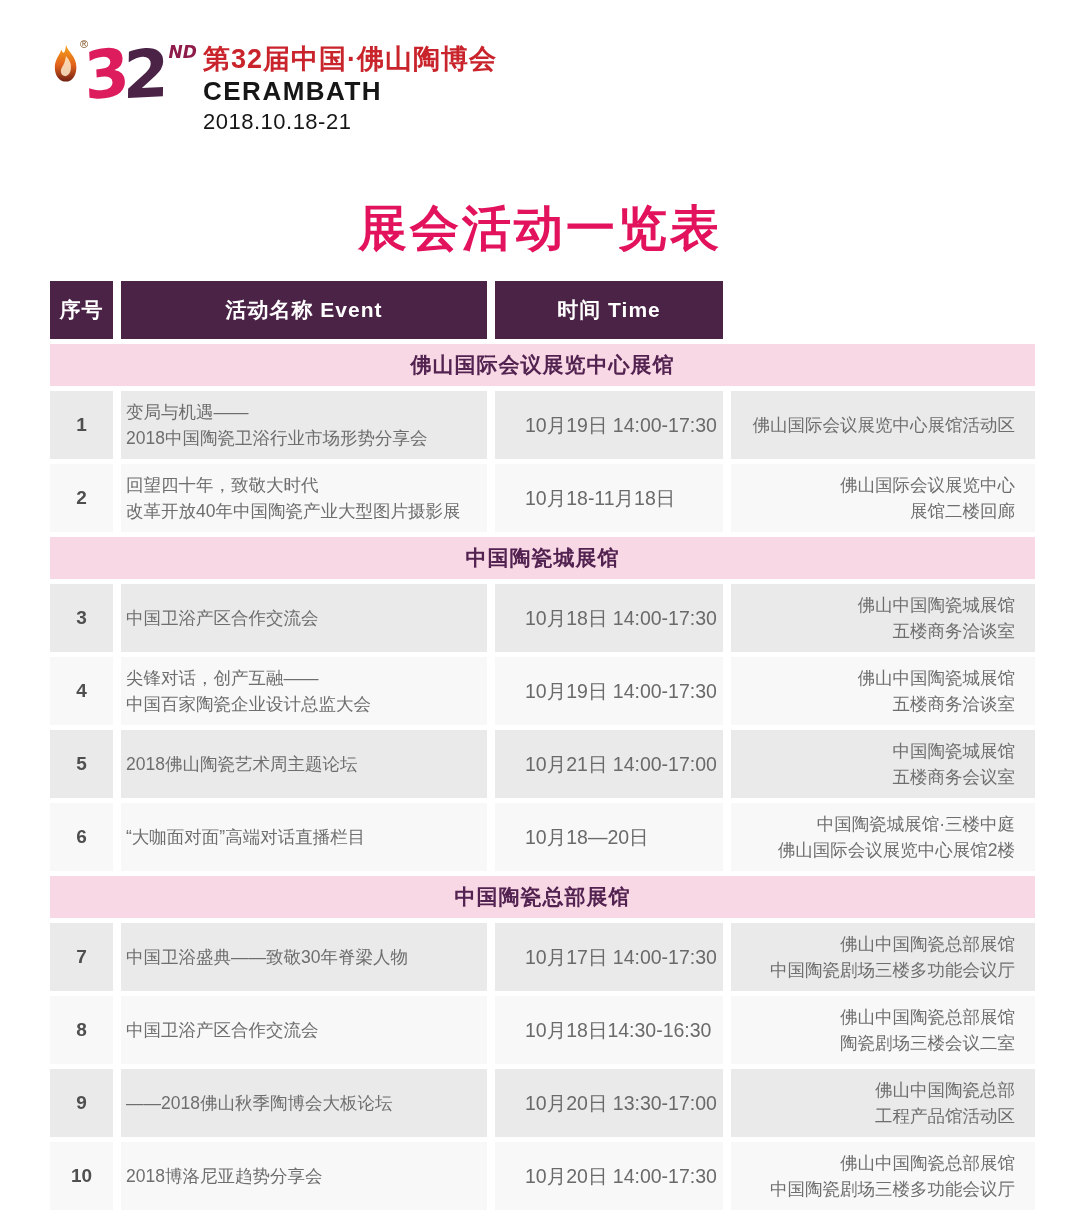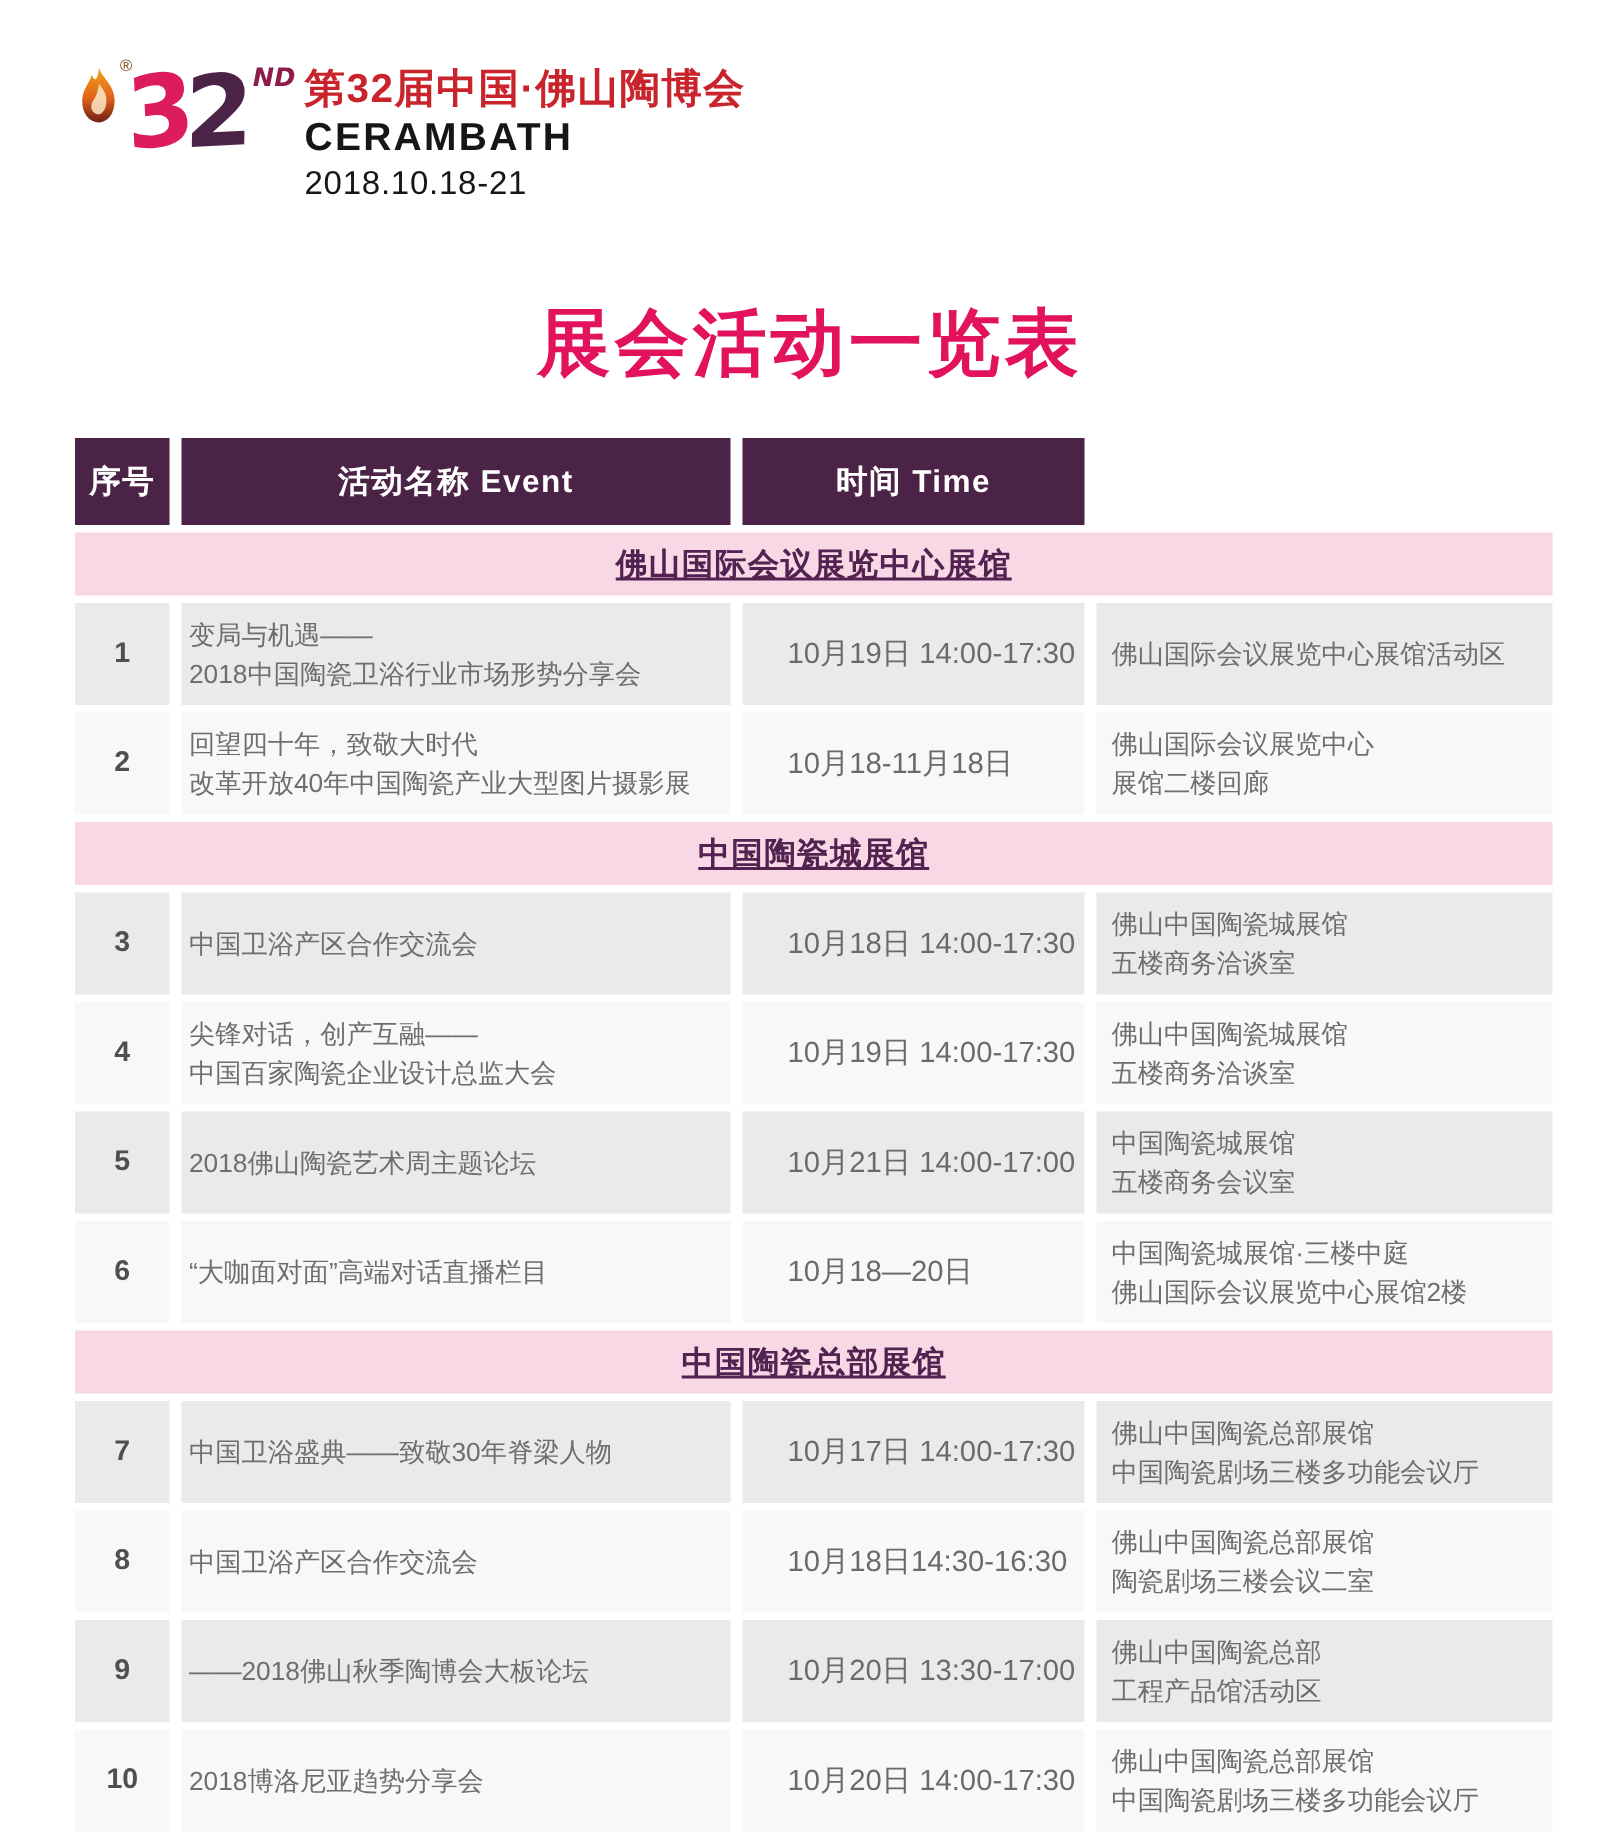--- a/index.html
+++ b/index.html
@@ -28,48 +28,47 @@
 
   
   .page-title {
     position: absolute; top: 196px; left: 0; width: 100%;
     text-align: center; color: #e3125c; font-size: 49px; font-weight: 900;
     letter-spacing: 3px;
   }
 
   
   .sched-table {
-    position: absolute; top: 292px; left: 50px; width: 985px;
+    position: absolute; top: 281px; left: 50px; width: 985px;
     display: grid;
     grid-template-columns: 63px 366px 228px 1fr;
     gap: 5px 8px;
   }
   .th {
     background: #4b2347; color: #ffffff; font-weight: 700; font-size: 21px;
     height: 58px; display: flex; align-items: center; justify-content: center;
     letter-spacing: 1px;
   }
   .section {
     grid-column: 1 / -1; background: #f8d8e4; color: #522250;
     font-weight: 700; font-size: 21px; height: 42px;
     display: flex; align-items: center; justify-content: center;
     letter-spacing: 1px;
-    text-decoration: underline;
   }
   .td {
     min-height: 62px; padding: 8px 0;
     display: flex; flex-direction: column; justify-content: center;
     color: #6e6e6e; font-size: 17.5px; line-height: 26px;
   }
   .td.a { background: #eaeaea; }
   .td.b { background: #f8f8f8; }
   .td.num { align-items: center; font-weight: 700; color: #4f4f4f; font-size: 19px; }
   .td.event { padding-left: 5px; padding-right: 6px; }
   .td.time  { padding-left: 30px; font-size: 19.5px; color: #6a6a6a; }
-  .td.venue { padding-left: 10px; padding-right: 20px; }
+  .td.venue { padding-left: 10px; padding-right: 20px; text-align: right; }
 </style>
 </head>
 <body>
 
 <header class="brand">
   <div class="logo">
     <span class="flame-wrap">
       <svg viewBox="0 0 40 50" width="32" height="40" aria-hidden="true">
         <defs>
           <linearGradient id="fg" x1="0" y1="0" x2="0" y2="1">

